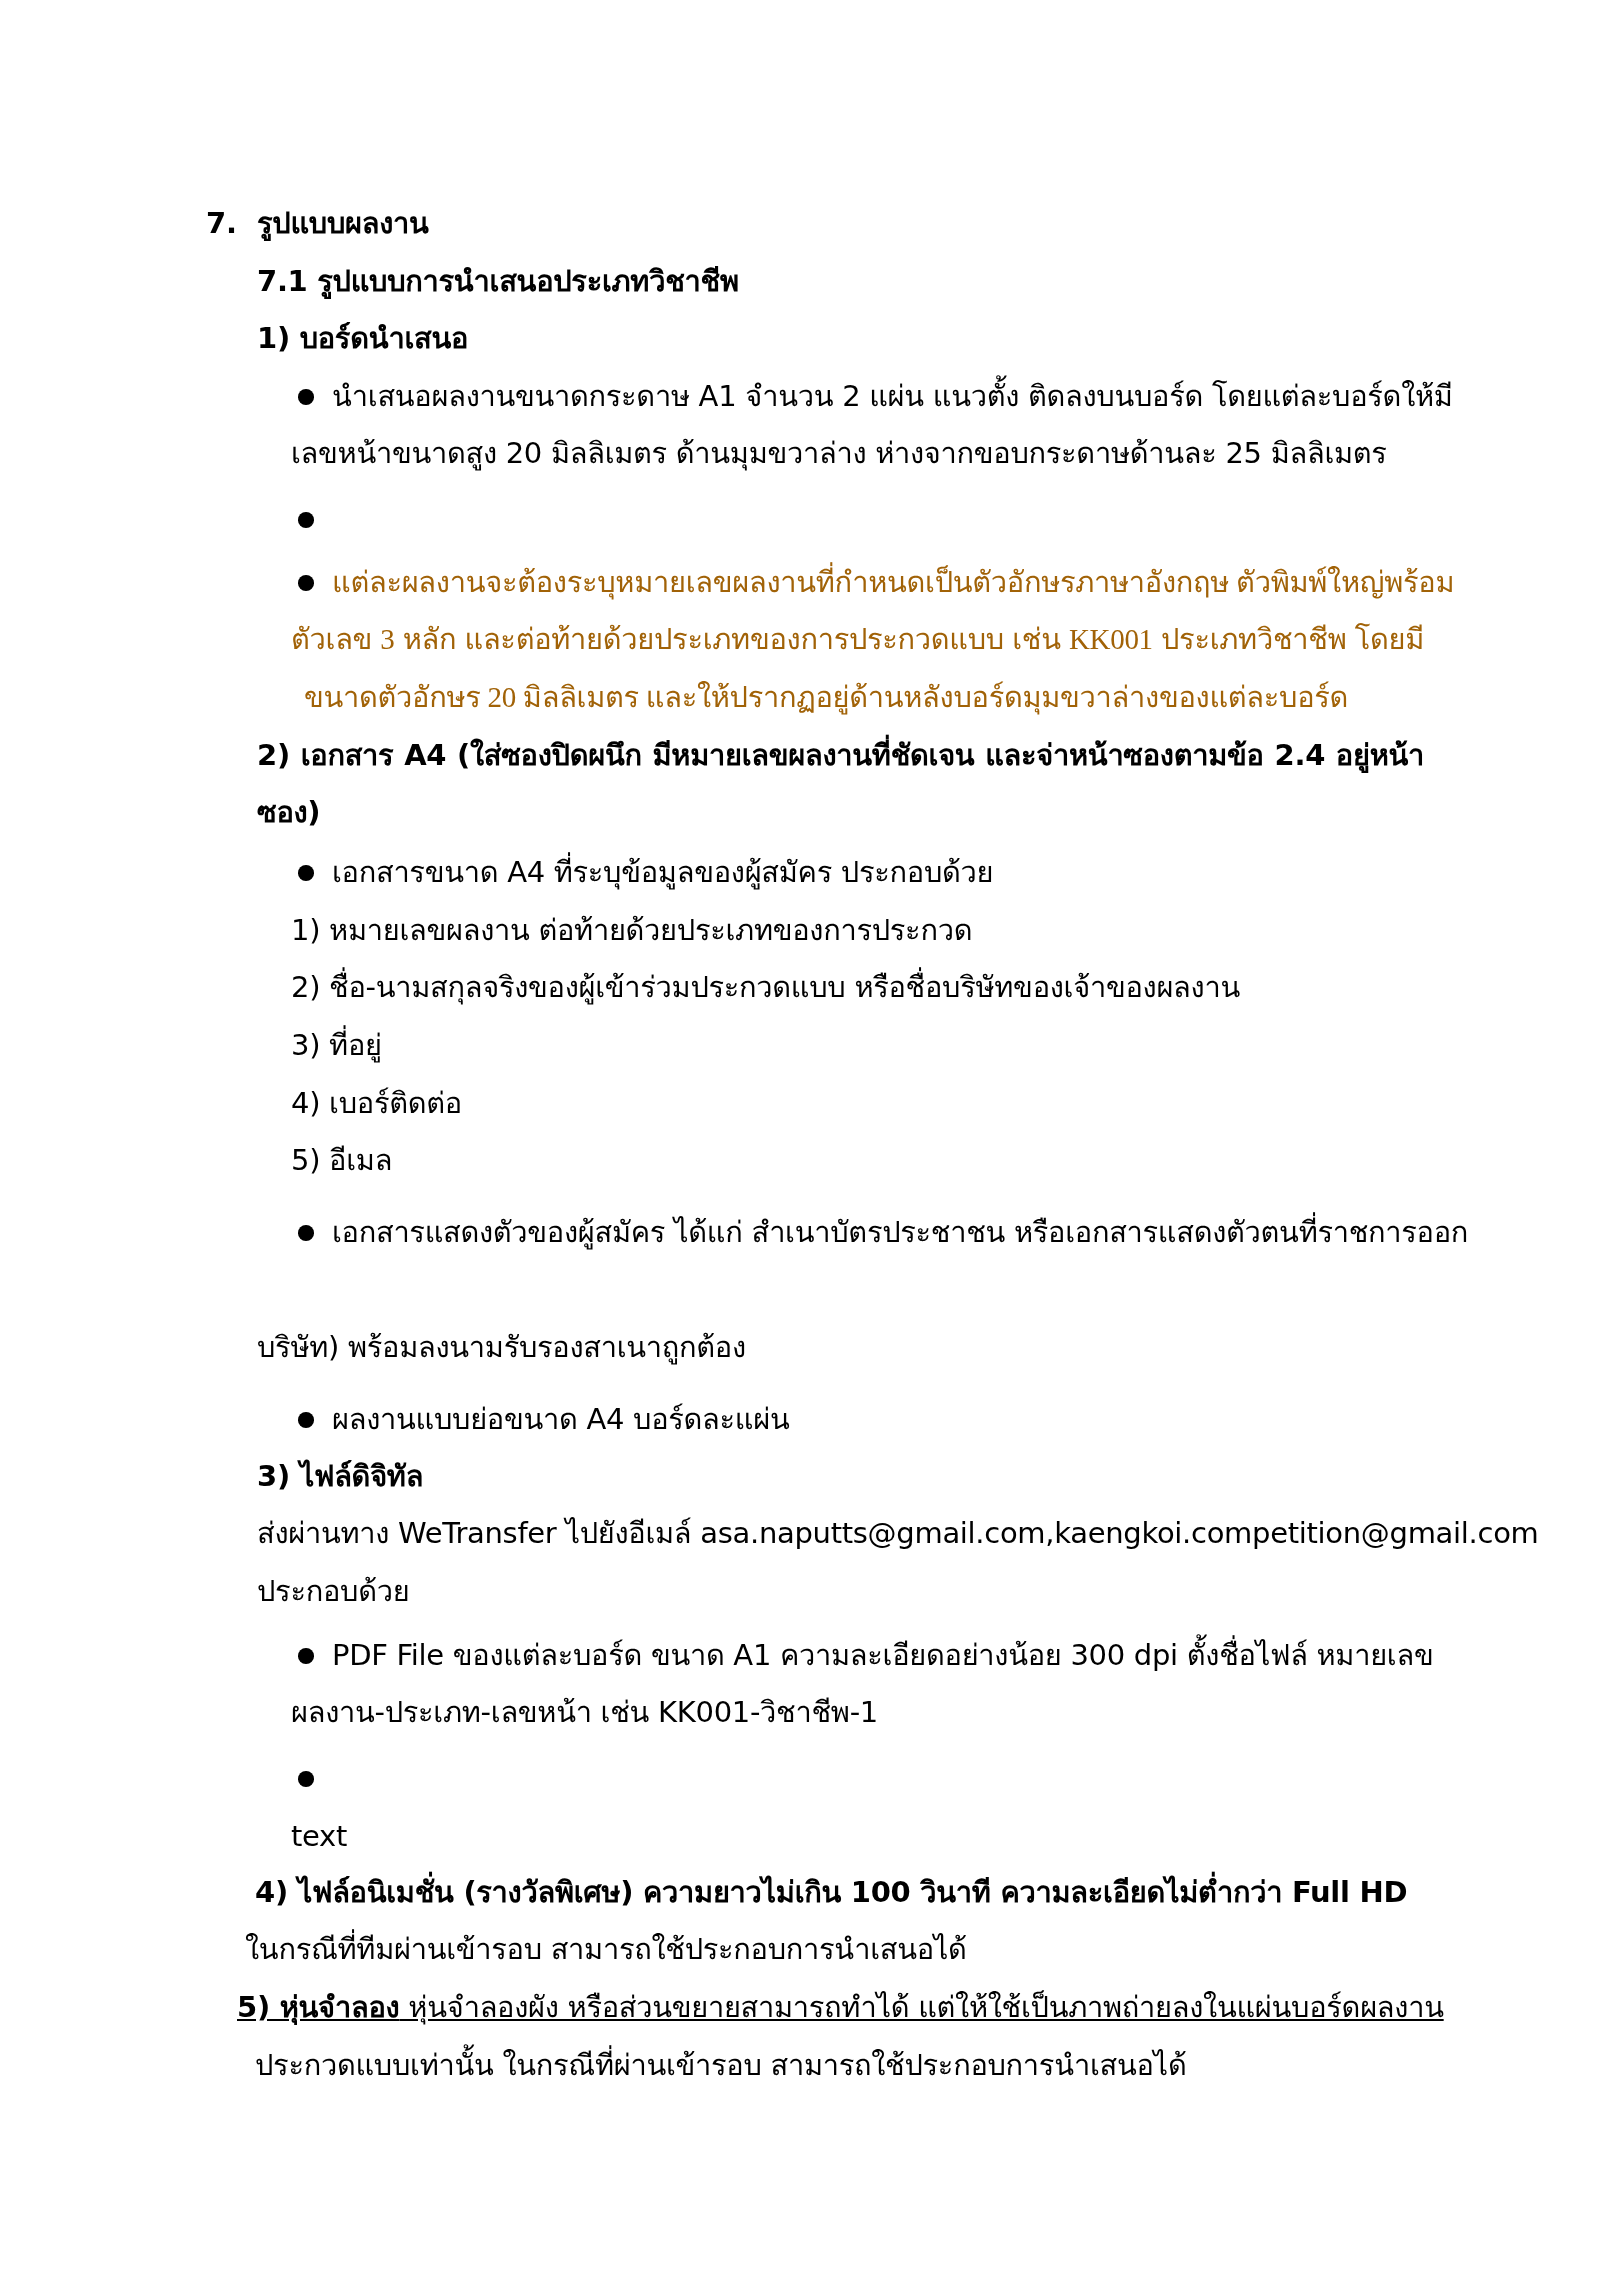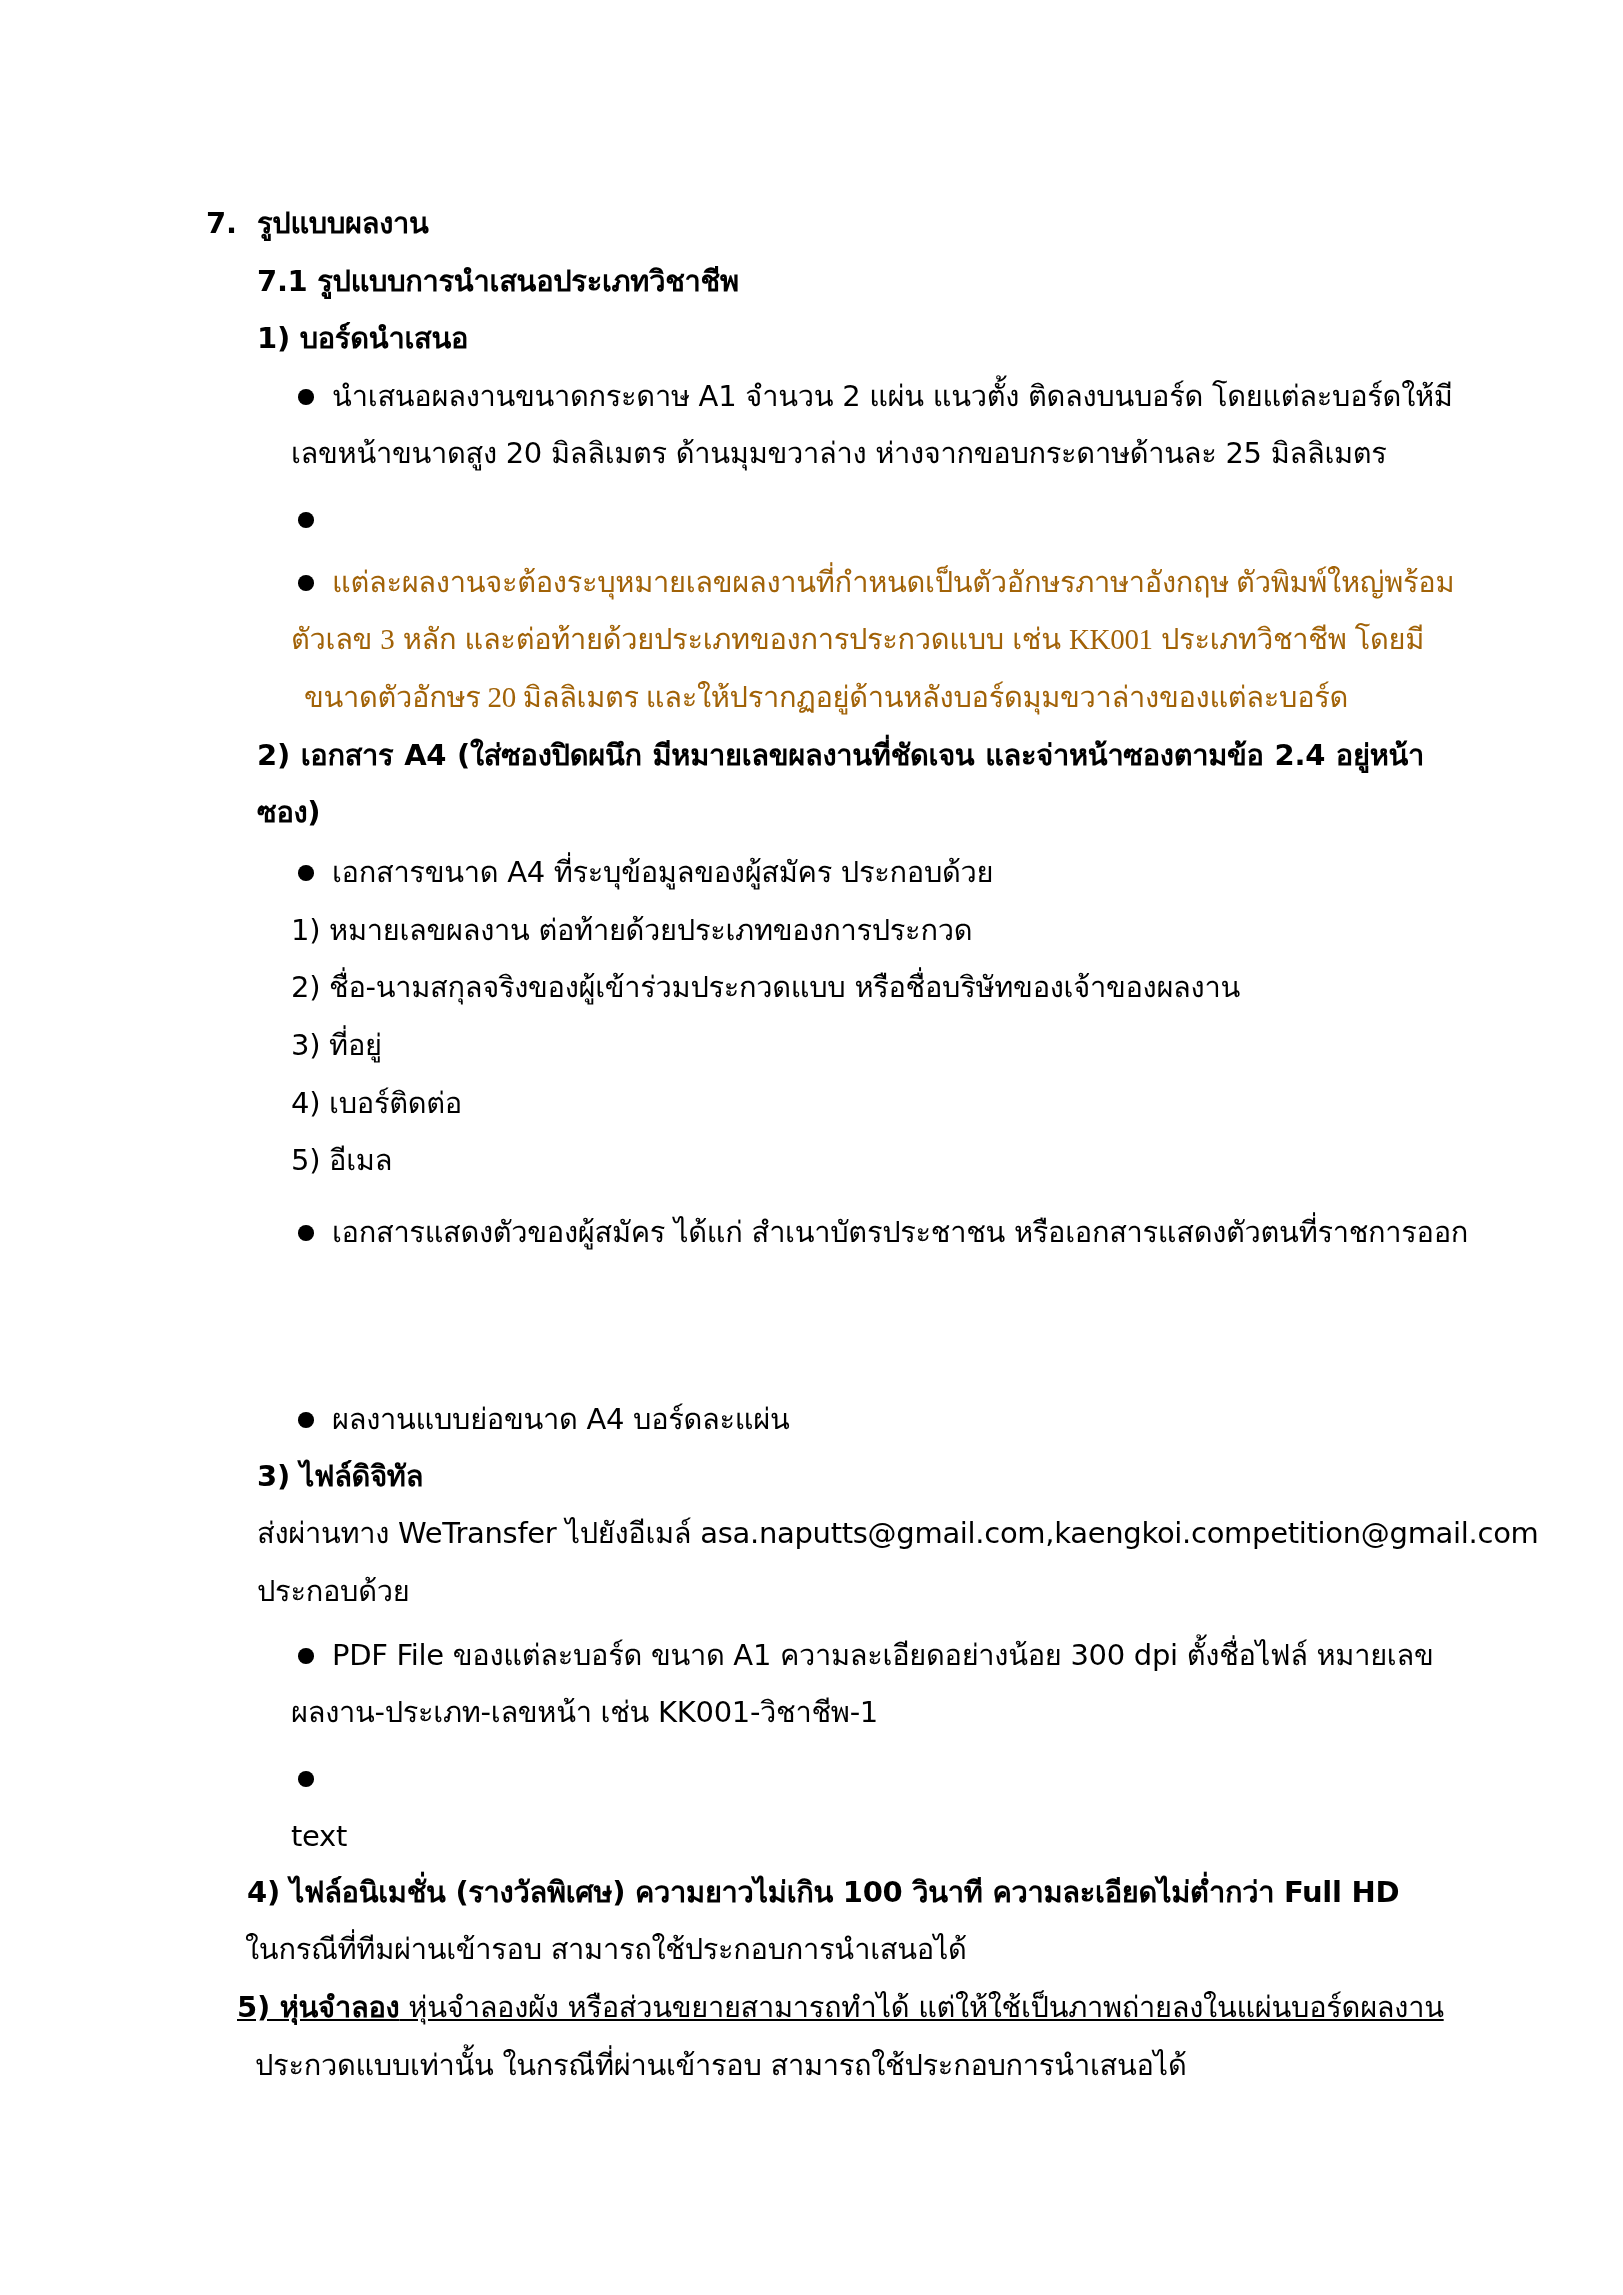--- a/index.html
+++ b/index.html
@@ -55,35 +55,36 @@
   <div class="line" style="left:332px; top:853px;">เอกสารขนาด A4 ที่ระบุข้อมูลของผู้สมัคร ประกอบด้วย</div>
 
   <div class="line" style="left:291px; top:911px;">1) หมายเลขผลงาน ต่อท้ายด้วยประเภทของการประกวด</div>
   <div class="line" style="left:291px; top:968px;">2) ชื่อ-นามสกุลจริงของผู้เข้าร่วมประกวดแบบ หรือชื่อบริษัทของเจ้าของผลงาน</div>
   <div class="line" style="left:291px; top:1026px;">3) ที่อยู่</div>
   <div class="line" style="left:291px; top:1084px;">4) เบอร์ติดต่อ</div>
   <div class="line" style="left:291px; top:1141px;">5) อีเมล</div>
 
   <div class="bullet" style="left:298px; top:1225px;"></div>
   <div class="line" style="left:332px; top:1213px;">เอกสารแสดงตัวของผู้สมัคร ได้แก่ สำเนาบัตรประชาชน หรือเอกสารแสดงตัวตนที่ราชการออก</div>
+  <div class="line" style="left:257px; top:1328px;">บริษัท) พร้อมลงนามรับรองสาเนาถูกต้อง</div>
 
   <div class="bullet" style="left:298px; top:1412px;"></div>
   <div class="line" style="left:332px; top:1400px;">ผลงานแบบย่อขนาด A4 บอร์ดละแผ่น</div>
 
   <div class="line bold" style="left:257px; top:1457px;">3) ไฟล์ดิจิทัล</div>
   <div class="line justify" style="left:257px; top:1514px; width:1167px;">ส่งผ่านทาง WeTransfer ไปยังอีเมล์ asa.naputts@gmail.com,kaengkoi.competition@gmail.com</div>
   <div class="line" style="left:257px; top:1572px;">ประกอบด้วย</div>
 
   <div class="bullet" style="left:298px; top:1648px;"></div>
   <div class="line justify" style="left:332px; top:1636px; width:1091px;">PDF File ของแต่ละบอร์ด  ขนาด A1 ความละเอียดอย่างน้อย 300 dpi ตั้งชื่อไฟล์ หมายเลข</div>
   <div class="line" style="left:291px; top:1693px;">ผลงาน-ประเภท-เลขหน้า เช่น KK001-วิชาชีพ-1</div>
 
   <div class="bullet" style="left:298px; top:1771px;"></div>
   <div class="line" style="left:291px; top:1817px;">text</div>
 
-  <div class="line bold" style="left:247px; top:1873px;">4) ไฟล์อนิเมชั่น (รางวัลพิเศษ) ความยาวไม่เกิน 100 วินาที ความละเอียดไม่ต่ำกว่า Full HD</div>
+  <div class="line bold" style="left:255px; top:1873px;">4) ไฟล์อนิเมชั่น (รางวัลพิเศษ) ความยาวไม่เกิน 100 วินาที ความละเอียดไม่ต่ำกว่า Full HD</div>
   <div class="line" style="left:245px; top:1930px;">ในกรณีที่ทีมผ่านเข้ารอบ สามารถใช้ประกอบการนำเสนอได้</div>
 
   <div class="line" style="left:237px; top:1988px;text-decoration:underline;"><span class="bold">5) หุ่นจำลอง</span><span> หุ่นจำลองผัง หรือส่วนขยายสามารถทำได้ แต่ให้ใช้เป็นภาพถ่ายลงในแผ่นบอร์ดผลงาน</span></div>
   <div class="line" style="left:255px; top:2046px;">ประกวดแบบเท่านั้น ในกรณีที่ผ่านเข้ารอบ สามารถใช้ประกอบการนำเสนอได้</div>
 
 </div>
 
 
 </body></html>

